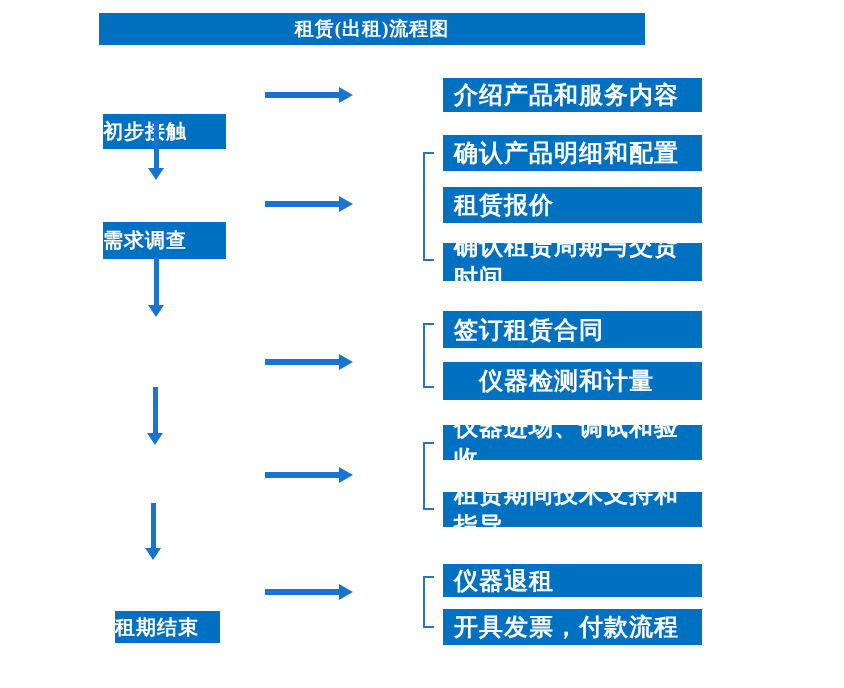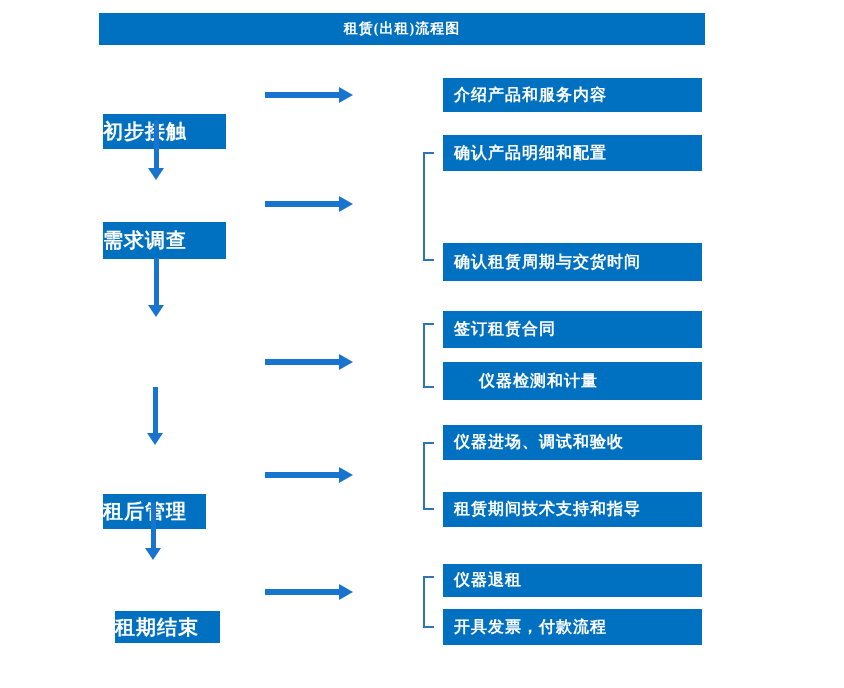--- a/index.html
+++ b/index.html
@@ -10,36 +10,36 @@
   }
   html,body{margin:0;padding:0;background:#ffffff;}
   .canvas{
     position:relative;
     width:844px;height:688px;
     background:#ffffff;
     font-family:"Liberation Serif","DejaVu Serif",serif;
     overflow:hidden;
   }
   .title-bar{
-    position:absolute;left:99px;top:13px;width:606px;height:32px;
+    position:absolute;left:99px;top:13px;width:546px;height:32px;
     background:var(--box-blue);color:var(--text-white);
     display:flex;align-items:center;justify-content:center;
-    font-size:14px;font-weight:bold;letter-spacing:1px;
+    font-size:19px;font-weight:bold;letter-spacing:1px;
   }
   .step-box{
     position:absolute;background:var(--box-blue);color:var(--text-white);
     display:flex;align-items:center;
     font-size:20px;font-weight:bold;letter-spacing:1px;
     box-sizing:border-box;margin-top:36px;
   }
   .detail-box{
     position:absolute;left:443px;width:259px;
     background:var(--box-blue);color:var(--text-white);
     display:flex;align-items:center;
-    font-size:16px;font-weight:bold;letter-spacing:1px;
+    font-size:24px;font-weight:bold;letter-spacing:1px;
     padding-left:11px;box-sizing:border-box;
   }
   .h-arrow{position:absolute;width:88px;height:16px;}
   .h-arrow .shaft{position:absolute;left:0;top:5px;width:74px;height:6px;background:var(--arrow-blue);}
   .h-arrow .head{position:absolute;left:74px;top:0;width:0;height:0;
     border-left:14px solid var(--arrow-blue);
     border-top:8px solid transparent;border-bottom:8px solid transparent;}
   .v-arrow{position:absolute;width:16px;}
   .v-arrow .shaft{position:absolute;left:5.5px;top:0;width:5px;background:var(--arrow-blue);}
   .v-arrow .head{position:absolute;left:0;width:0;height:0;
@@ -53,21 +53,20 @@
 </style>
 </head>
 <body>
 
 <div class="canvas">
 
   <div class="title-bar">租赁(出租)流程图</div>
 
   <div class="step-box" style="left:103px;top:78px;width:123px;height:35px;">初步接触</div>
   <div class="step-box" style="left:103px;top:186px;width:123px;height:37px;">需求调查</div>
-  <div class="step-box" style="left:103px;top:458px;width:103px;height:35px;">租后管理</div>
   <div class="step-box" style="left:115px;top:575px;width:105px;height:32px;">租期结束</div>
 
   <div class="v-arrow" style="left:148px;top:121px;">
     <div class="shaft" style="height:47px;"></div>
     <div class="head" style="top:47px;"></div>
   </div>
   <div class="v-arrow" style="left:148px;top:258px;">
     <div class="shaft" style="height:47px;"></div>
     <div class="head" style="top:47px;"></div>
   </div>
@@ -102,20 +101,21 @@
   </div>
 
   <div class="bracket" style="top:152px;height:109px;"></div>
   <div class="bracket" style="top:323px;height:65px;"></div>
   <div class="bracket" style="top:442px;height:68px;"></div>
   <div class="bracket" style="top:576px;height:52px;"></div>
 
   <div class="detail-box" style="top:78px;height:34px;">介绍产品和服务内容</div>
 
   <div class="detail-box" style="top:135px;height:36px;">确认产品明细和配置</div>
+  <div class="detail-box" style="top:187px;height:36px;">租赁报价</div>
   <div class="detail-box" style="top:311px;height:37px;">签订租赁合同</div>
 
   <div class="detail-box" style="top:243px;height:38px;">确认租赁周期与交货时间</div>
   <div class="detail-box" style="top:362px;height:38px;padding-left:36px;">仪器检测和计量</div>
 
   <div class="detail-box" style="top:492px;height:35px;">租赁期间技术支持和指导</div>
   <div class="detail-box" style="top:425px;height:35px;">仪器进场、调试和验收</div>
 
   <div class="detail-box" style="top:564px;height:33px;">仪器退租</div>
   <div class="detail-box" style="top:609px;height:36px;">开具发票，付款流程</div>

